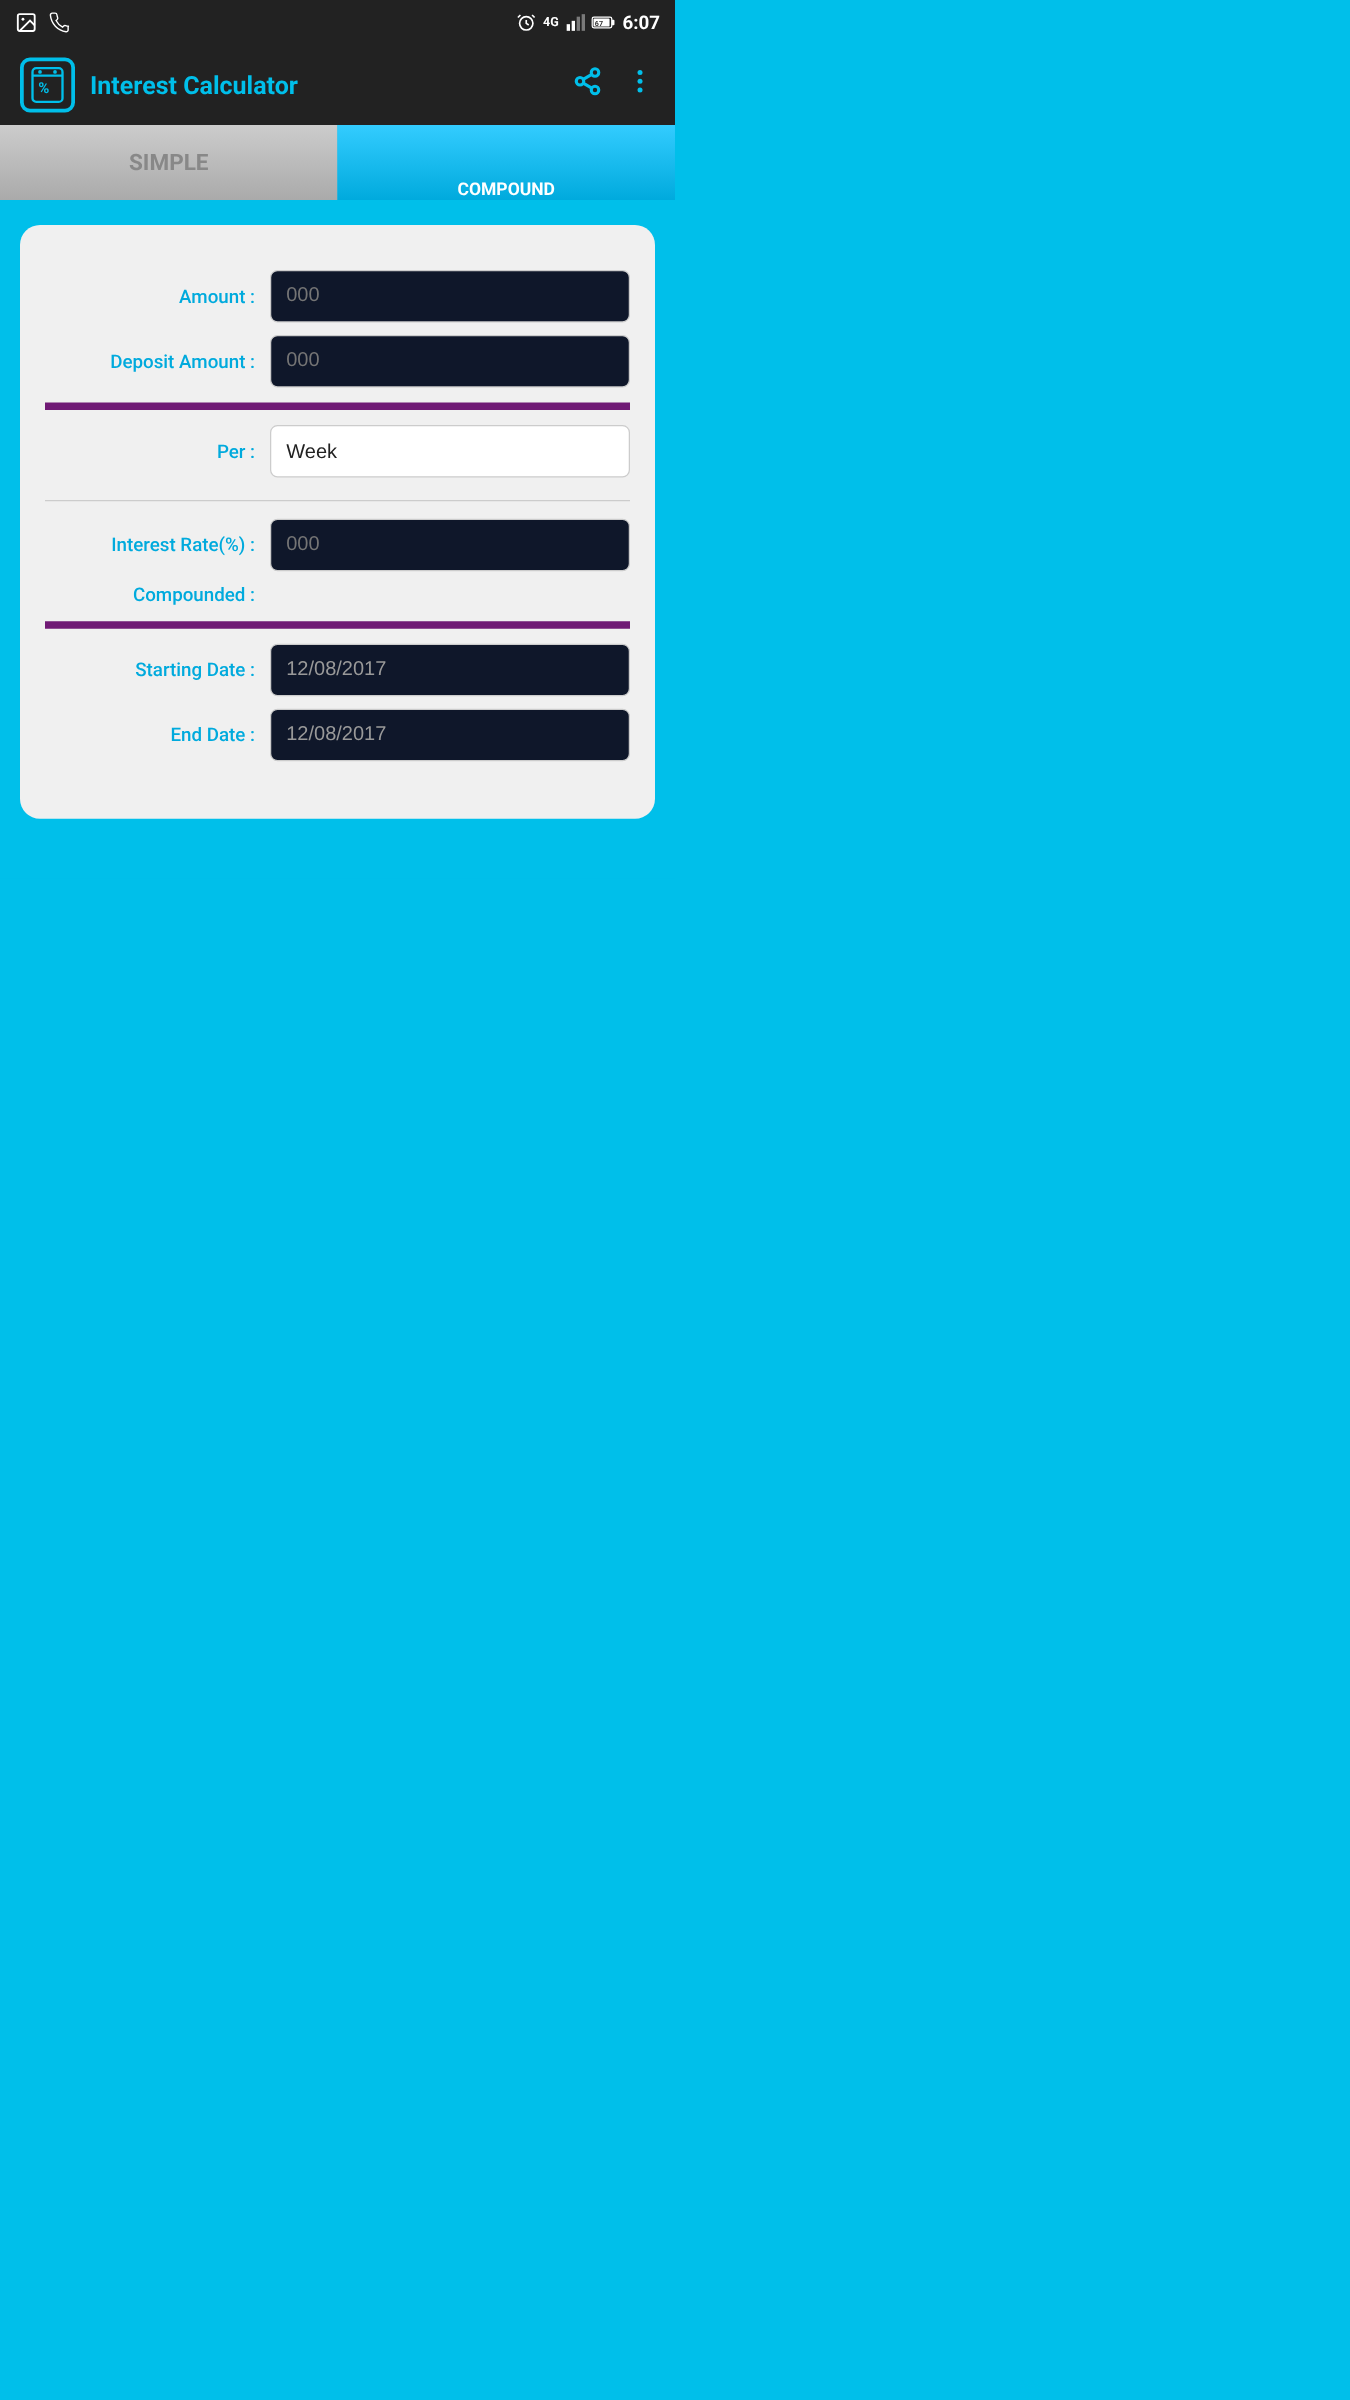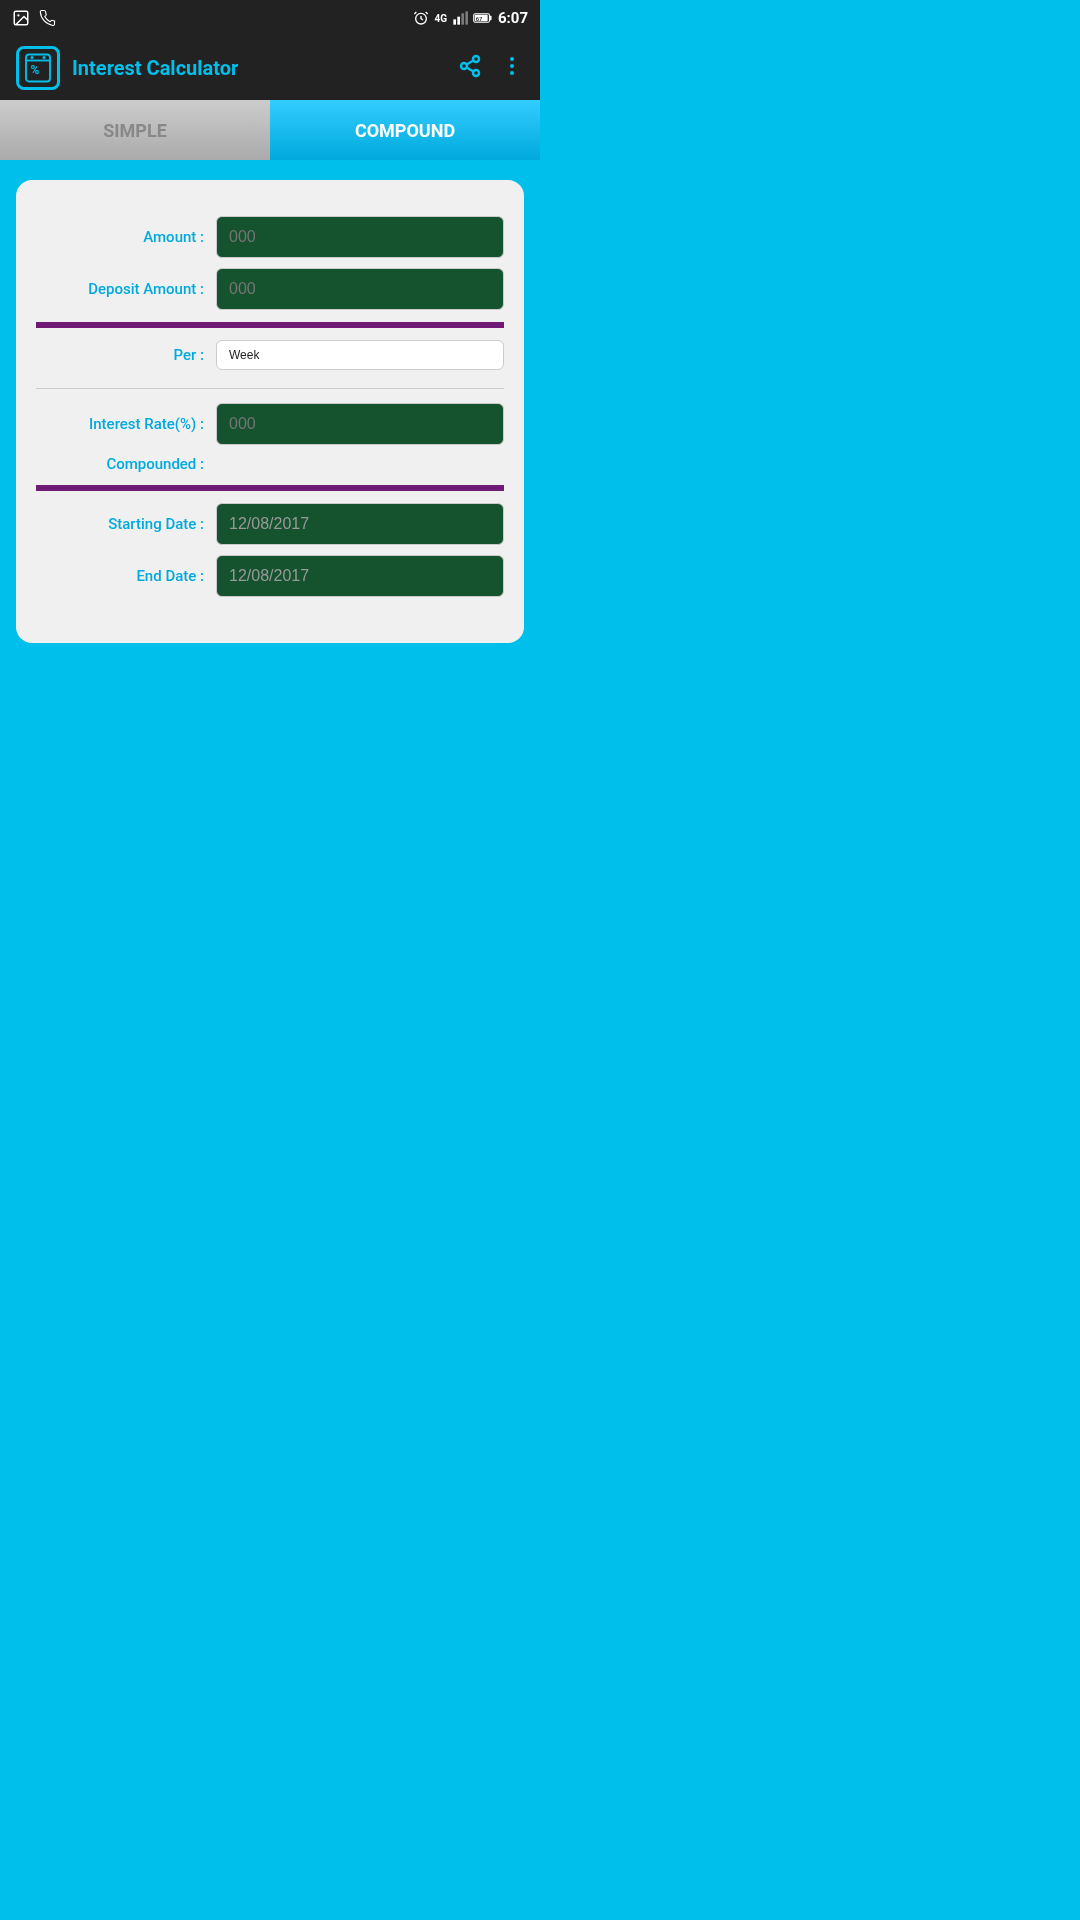--- a/index.html
+++ b/index.html
@@ -97,23 +97,23 @@
       color: #888;
       border-bottom-right-radius: 0;
       cursor: pointer;
       border-top-left-radius: 0;
       text-align: right;
     }
     .tab-compound {
       flex: 1;
       background: linear-gradient(180deg, #33CCFF 0%, #00AADD 100%);
       display: flex;
-      align-items: center;
+      align-items: flex-end;
       justify-content: center;
-      font-size: 18px;
+      font-size: 14px;
       font-weight: bold;
       color: white;
       border-radius: 0 0 0 0;
       cursor: pointer;
     }
 
     
     .main-content {
       background-color: #00BFEA;
       padding: 20px 16px;
@@ -147,35 +147,35 @@
       min-width: 180px;
       padding-right: 12px;
       flex-shrink: 0;
     }
 
     .field-input {
       flex: 1;
       height: 42px;
       border: 1.5px solid #ccc;
       border-radius: 6px;
-      background: #14532d;
+      background: #0f172a;
       padding: 0 12px;
       font-size: 16px;
       color: #999;
       outline: none;
     }
 
     .field-select {
       flex: 1;
-      height: 30px;
+      height: 42px;
       border: 1.5px solid #ccc;
       border-radius: 6px;
       background: white;
       padding: 0 12px;
-      font-size: 12px;
+      font-size: 16px;
       color: #222;
       outline: none;
       appearance: none;
       cursor: pointer;
     }
 
     .section-divider {
       border: none;
       border-top: 1px solid #ccc;
       margin: 8px 0 14px 0;

